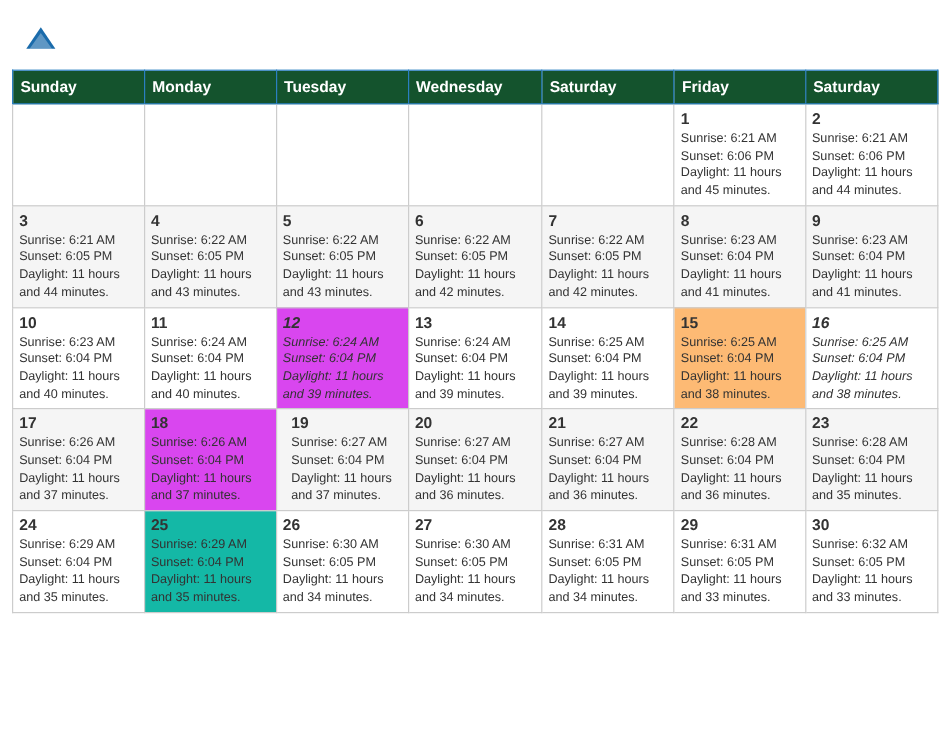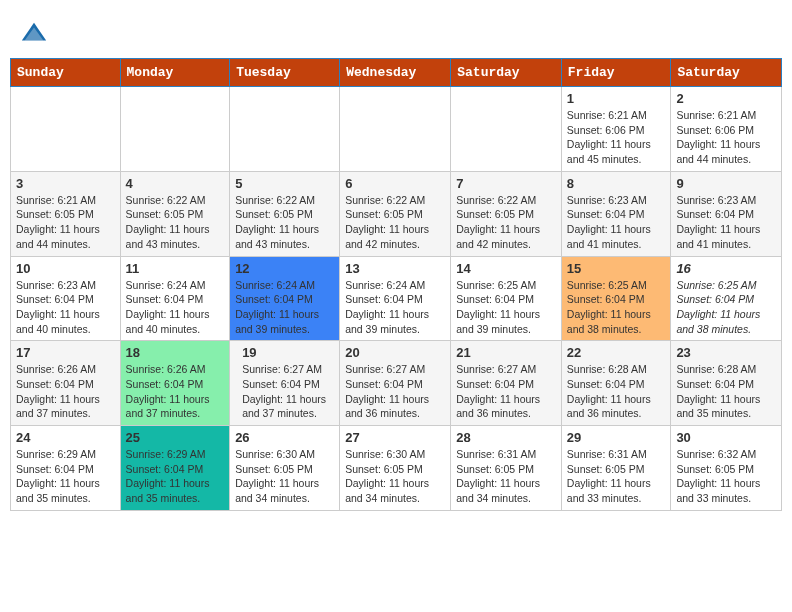--- a/index.html
+++ b/index.html
@@ -51,28 +51,27 @@
     .location {
       font-size: 16px;
       color: #555;
     }
     .calendar {
       width: 100%;
       border-collapse: collapse;
       margin-top: 5px;
     }
     .calendar th {
-      background-color: #c2410c;
+      background-color: #14532d;
       color: #fff;
       text-align: left;
       padding: 6px 6px;
       font-size: 13px;
       font-weight: bold;
       border: 1px solid #2b7fc1;
-      font-family: Liberation Mono, monospace;
     }
     .calendar td {
       border: 1px solid #ccc;
       vertical-align: top;
       padding: 4px 5px;
       width: 113px;
       min-height: 80px;
       font-size: 11px;
       color: #333;
       background: #fff;
@@ -199,21 +198,21 @@
           <div class="day-info" style="white-space: pre-line;">Sunrise: 6:23 AM
 Sunset: 6:04 PM
 Daylight: 11 hours and 40 minutes.</div>
         </td>
         <td style="background: rgb(255, 255, 255);">
           <div class="day-number">11</div>
           <div class="day-info" style="white-space: pre-line;">Sunrise: 6:24 AM
 Sunset: 6:04 PM
 Daylight: 11 hours and 40 minutes.</div>
         </td>
-        <td style="background: #3b82f6;">
+        <td style="background: #d946ef; font-style: italic;">
           <div class="day-number">12</div>
           <div class="day-info" style="white-space: pre-line;">Sunrise: 6:24 AM
 Sunset: 6:04 PM
 Daylight: 11 hours and 39 minutes.</div>
         </td>
         <td style="background: rgb(255, 255, 255);">
           <div class="day-number">13</div>
           <div class="day-info" style="white-space: pre-line;">Sunrise: 6:24 AM
 Sunset: 6:04 PM
 Daylight: 11 hours and 39 minutes.</div>
@@ -237,21 +236,21 @@
 Daylight: 11 hours and 38 minutes.</div>
         </td>
       </tr>
       <tr>
         <td style="background: rgb(245, 245, 245);">
           <div class="day-number">17</div>
           <div class="day-info" style="white-space: pre-line;">Sunrise: 6:26 AM
 Sunset: 6:04 PM
 Daylight: 11 hours and 37 minutes.</div>
         </td>
-        <td style="background: #86efac;">
+        <td style="background: #d946ef;">
           <div class="day-number">18</div>
           <div class="day-info" style="white-space: pre-line;">Sunrise: 6:26 AM
 Sunset: 6:04 PM
 Daylight: 11 hours and 37 minutes.</div>
         </td>
         <td style="background: rgb(245, 245, 245); padding-left: 12px;">
           <div class="day-number">19</div>
           <div class="day-info" style="white-space: pre-line;">Sunrise: 6:27 AM
 Sunset: 6:04 PM
 Daylight: 11 hours and 37 minutes.</div>

